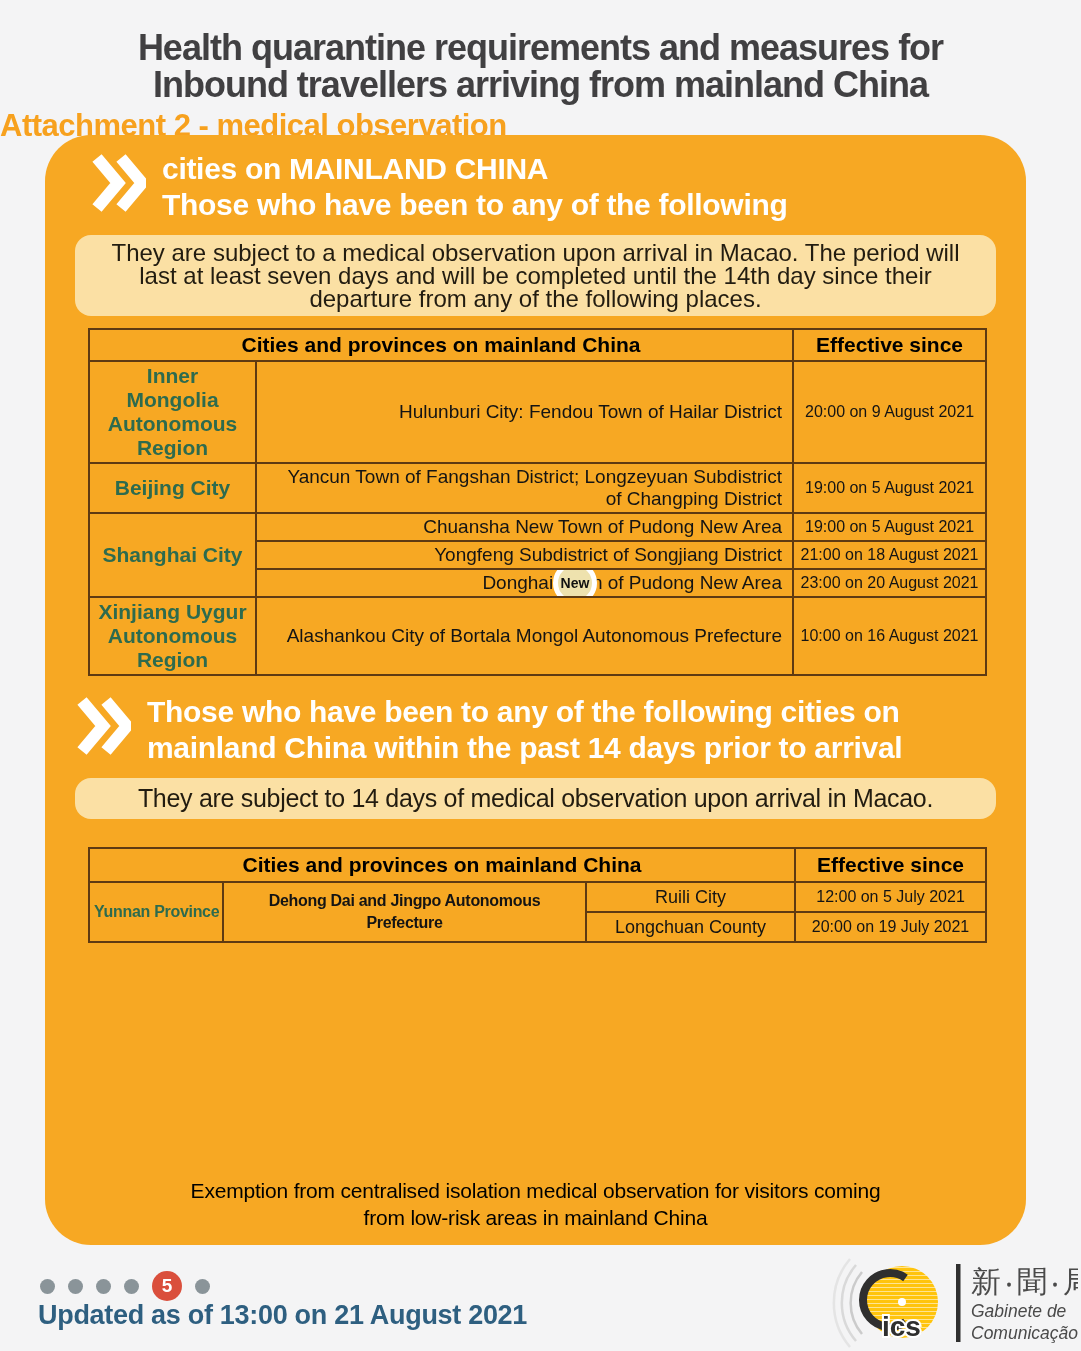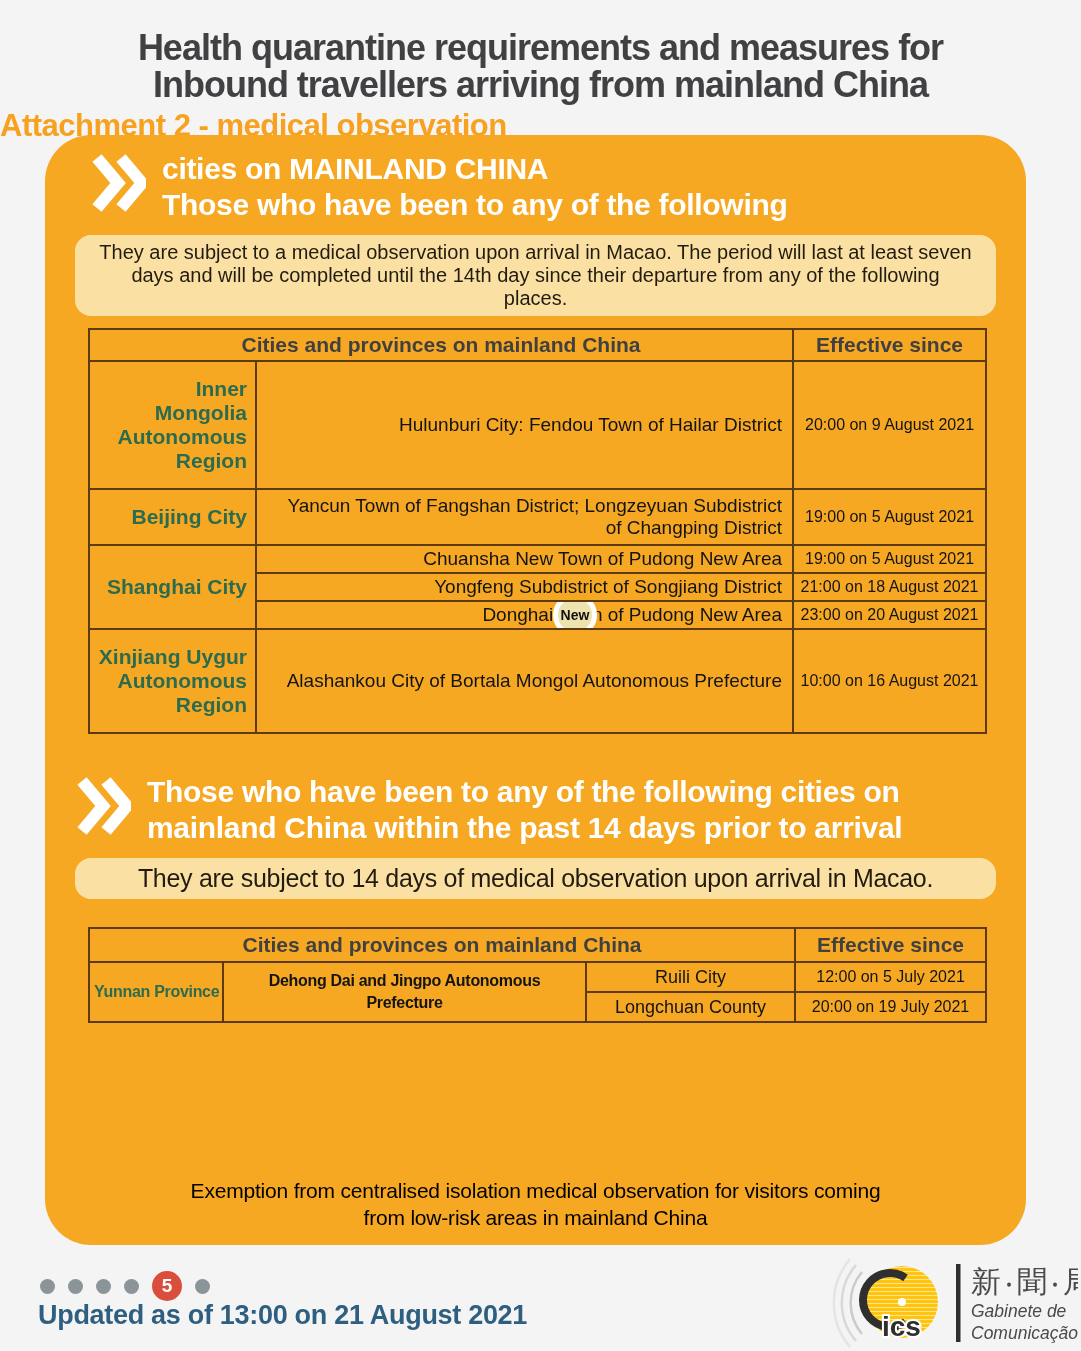--- a/index.html
+++ b/index.html
@@ -21,42 +21,42 @@
   }
 
   
   .card{
     position:absolute;left:45px;top:135px;width:981px;height:1110px;
     background:#F7A823;border-radius:46px;box-sizing:border-box;
     padding:16px 30px 8px 30px;display:flex;flex-direction:column;
   }
   .section-head{display:flex;gap:16px;color:#fff;}
   .section-head.s1{margin-left:15px;}
-  .section-head.s2{margin-left:0;margin-top:40px;}
+  .section-head.s2{margin-left:0;margin-top:18px;}
   .section-head .txt{font-size:30px;font-weight:bold;line-height:36px;letter-spacing:-0.3px;}
   .section-head .txt span{display:block;}
   .chev{flex:0 0 auto;margin-top:2px;}
 
   .banner{
     margin-top:12px;background:#FBE0A4;border-radius:16px;text-align:center;
     color:#221C10;box-sizing:border-box;
   }
-  .banner.b1{padding:6px 22px;font-size:20px;line-height:23px;}
+  .banner.b1{padding:6px 22px;font-size:24px;line-height:23px;}
   .banner.b2{padding:6px 10px;font-size:25px;line-height:29px;letter-spacing:-0.3px;}
 
   
   table{
     border-collapse:collapse;table-layout:fixed;margin-left:13px;
     width:897px;background:transparent;
   }
   td,th{border:2px solid #5E3A12;vertical-align:middle;overflow:hidden;}
-  th{font-size:21px;font-weight:bold;color:#404040;text-align:center;padding:3px 0;}
+  th{font-size:21px;font-weight:bold;color:#000000;text-align:center;padding:3px 0;}
   td.region{
-    font-size:21px;font-weight:bold;color:#2D6B4E;text-align:right;
-    padding:15px 8px;line-height:24px;vertical-align:middle;
+    font-size:21px;font-weight:bold;color:#2D6B4E;text-align:center;
+    padding:2px 8px;line-height:24px;vertical-align:middle;
   }
   td.place{font-size:19px;color:#141414;text-align:right;padding:2px 10px;line-height:22px;}
   td.place.center{text-align:center;font-size:16px;letter-spacing:-0.3px;font-weight:bold;}
   td.area{font-size:18px;color:#141414;text-align:center;padding:2px 4px;}
   td.eff{font-size:16px;color:#141414;text-align:center;padding:2px 3px;white-space:nowrap;}
   tr.hrow1{height:32px;} tr.t1r0{height:72px;} tr.t1r1{height:46px;}
   tr.t1r2,tr.t1r3,tr.t1r4{height:23px;} tr.t1r5{height:68px;}
   tr.hrow2{height:34px;} tr.t2r0,tr.t2r1{height:30px;}
   #table1{margin-top:12px;} #table2{margin-top:28px;}
   td.rel{position:relative;}

